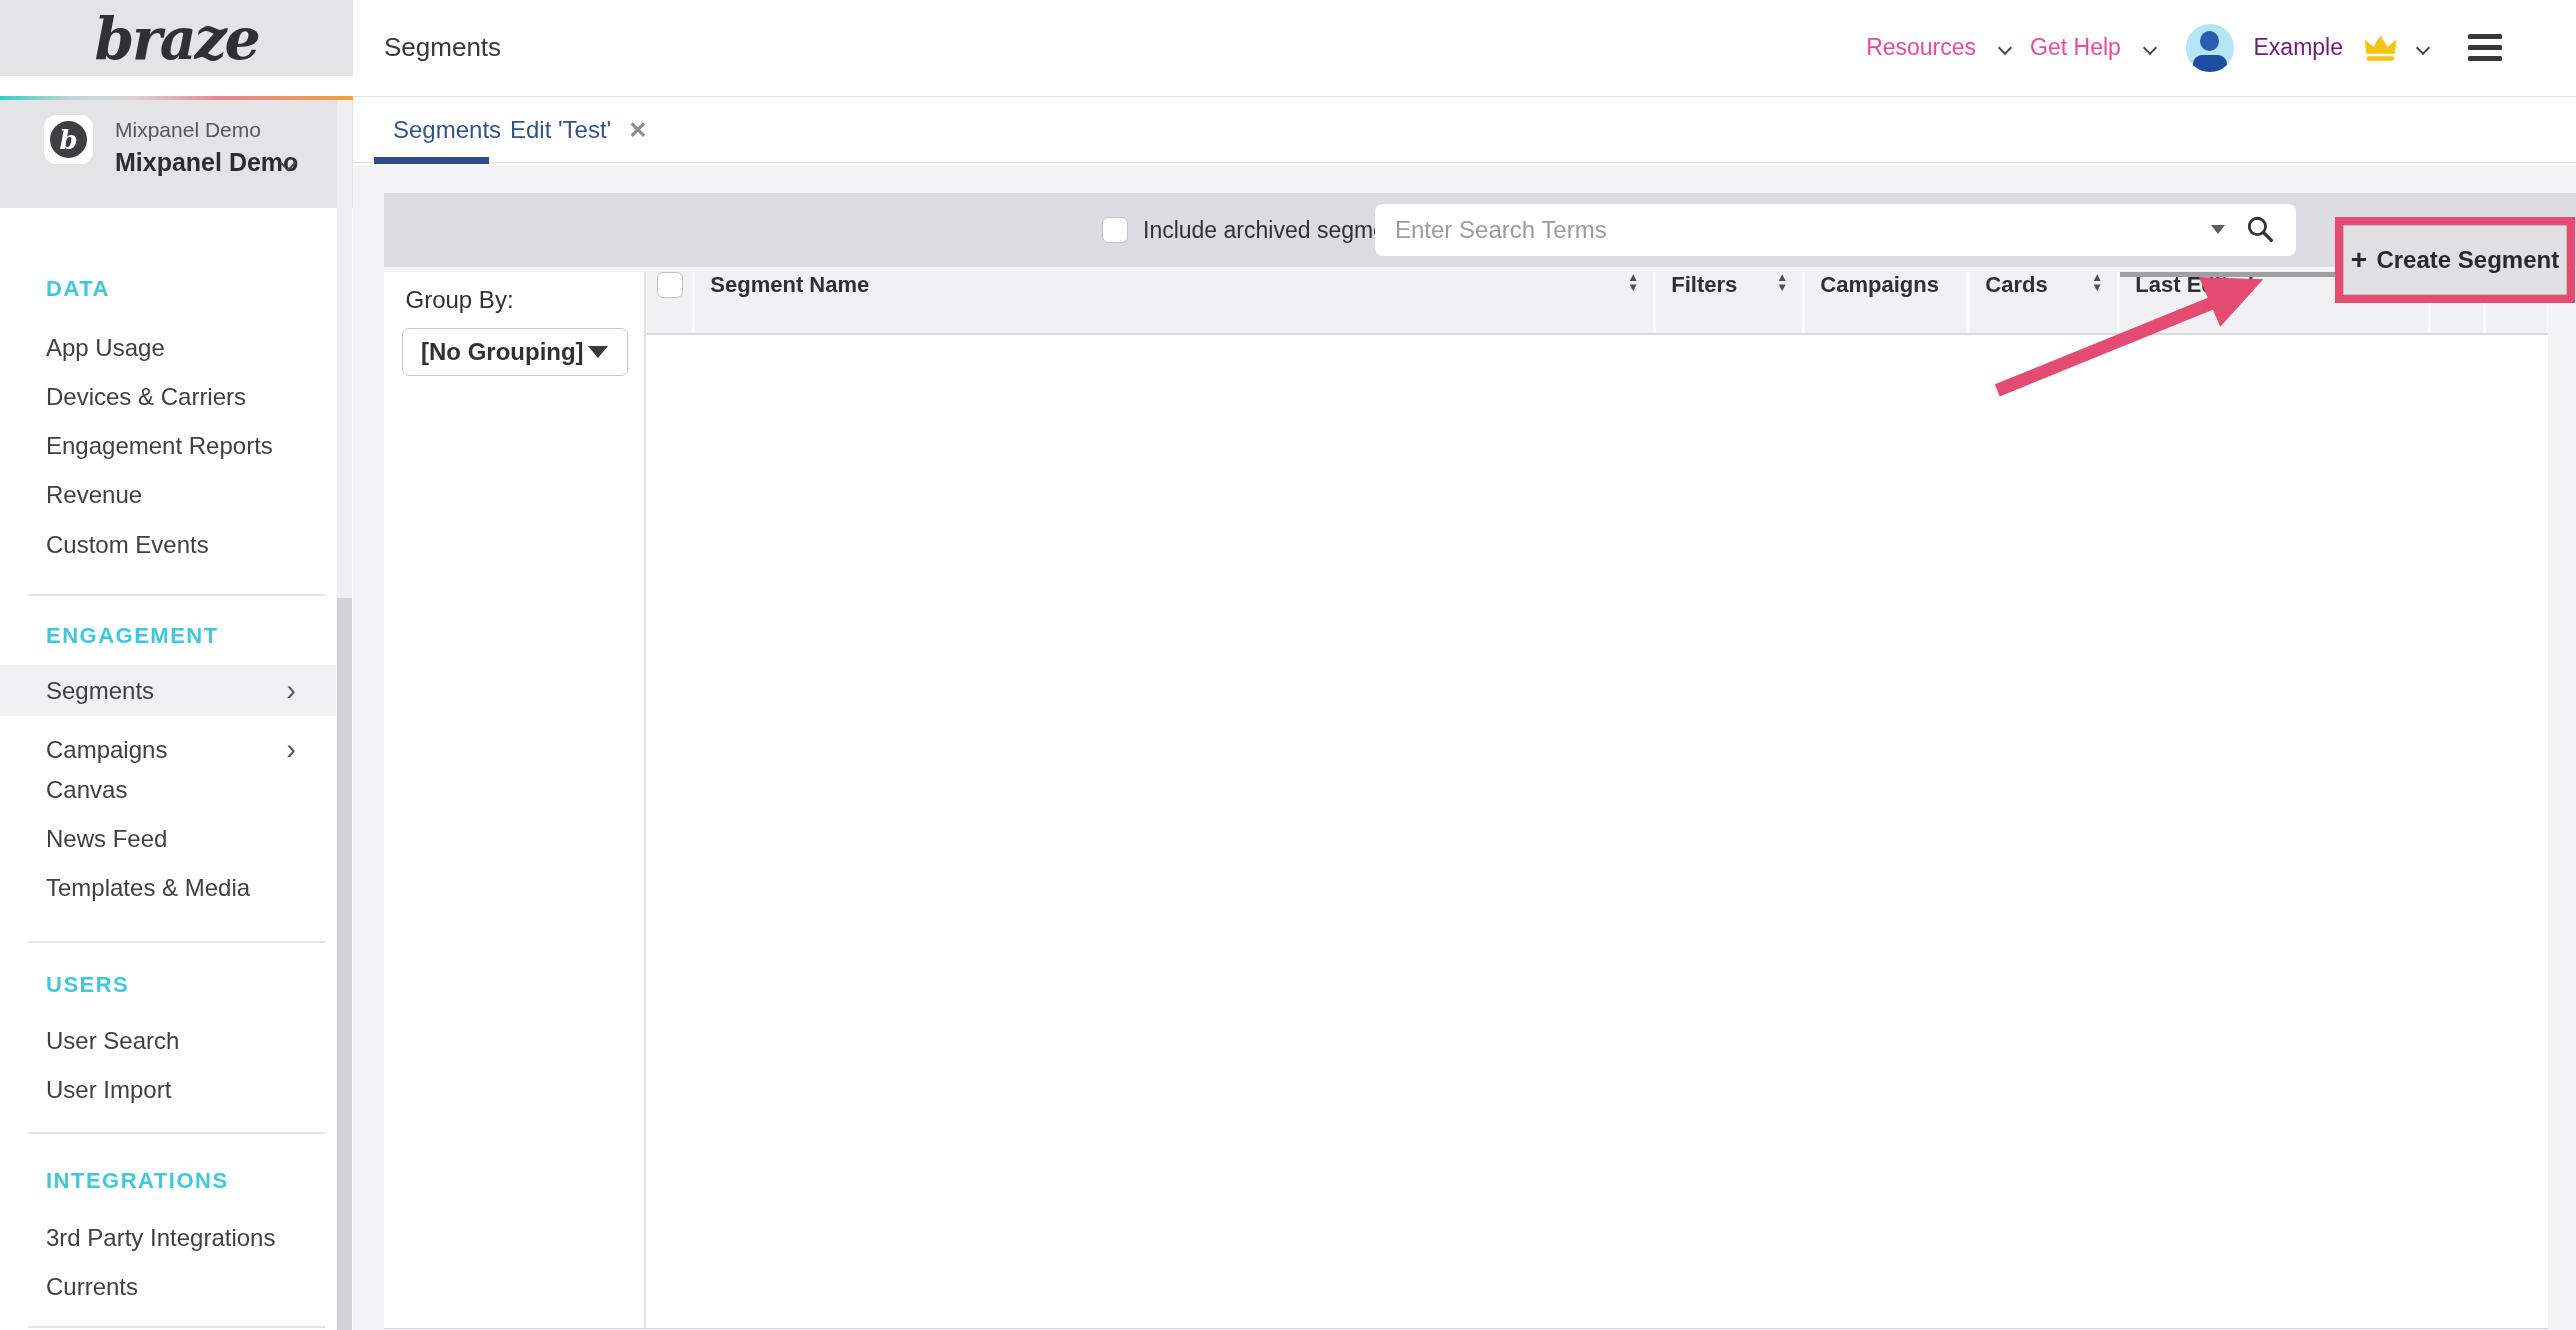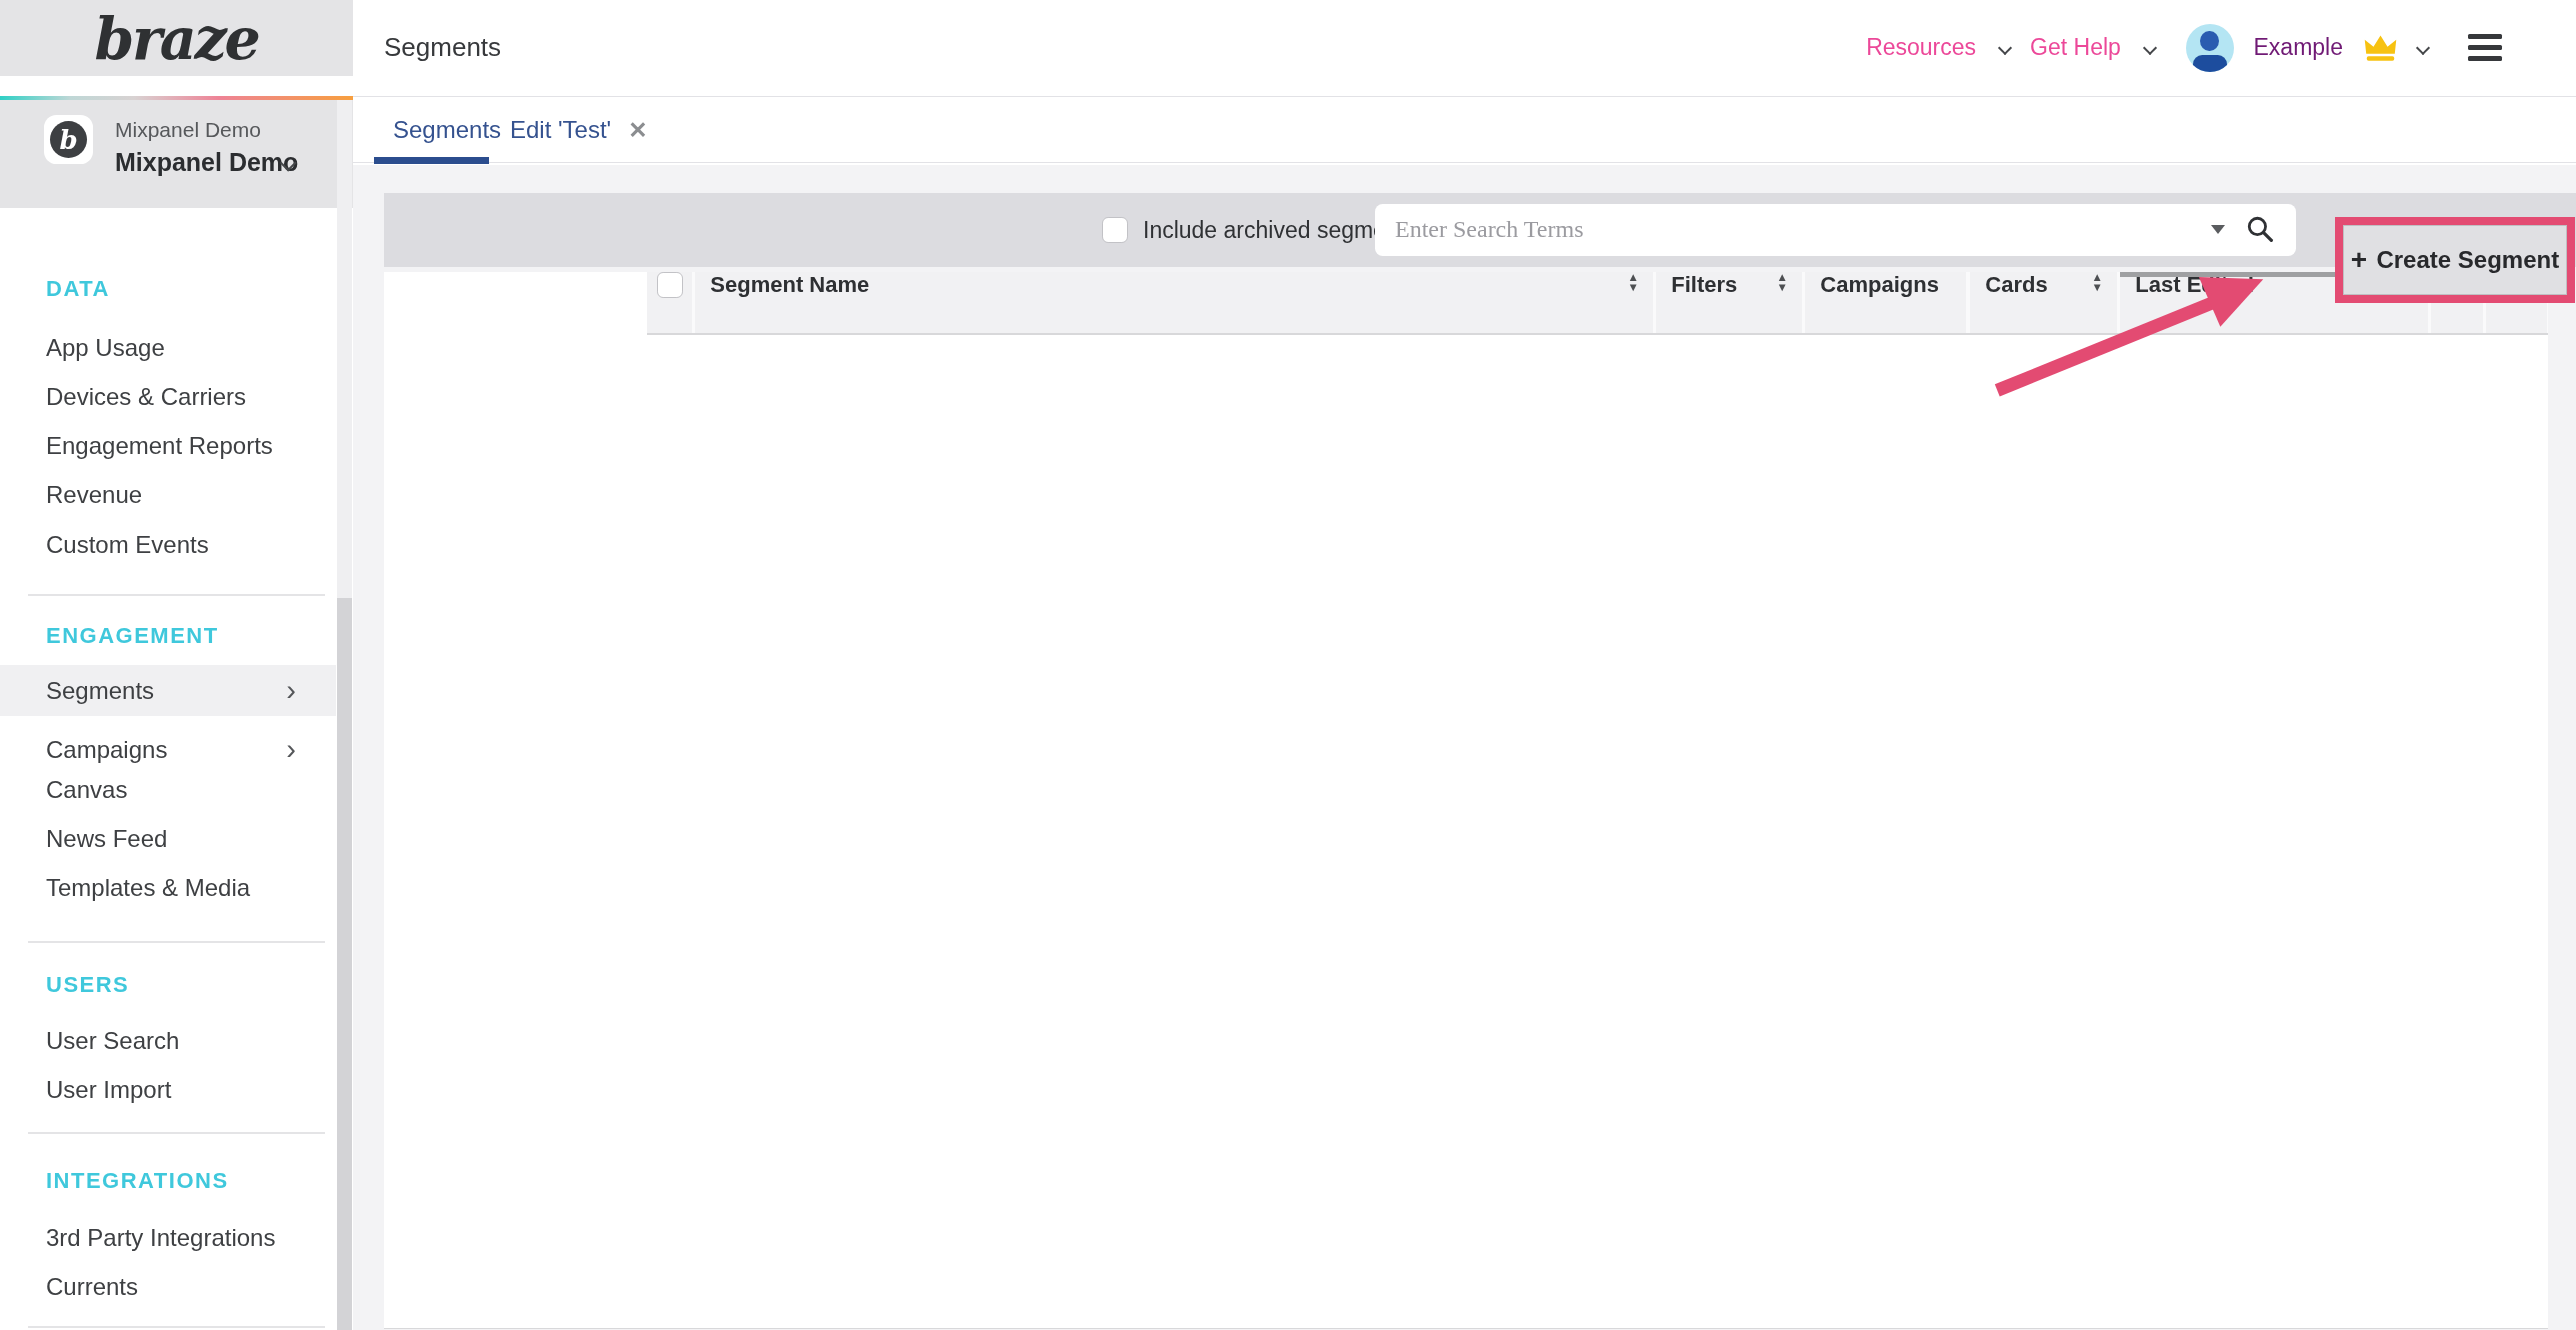--- a/index.html
+++ b/index.html
@@ -63,21 +63,21 @@
   
   .content { position:absolute; left:353px; top:165px; width:2223px; height:1166px; background:#f3f3f5; }
   .toolbar { position:absolute; left:31px; top:28px; right:0; height:74px; background:#dcdce0; }
   .checkbox { width:26px; height:26px; background:#ffffff; border:1.5px solid #c2c2c6; border-radius:6.1px; }
   .tb-check { position:absolute; left:718px; top:24px; }
   .tb-check-label { position:absolute; left:759px; top:0; height:74px; display:flex; align-items:center;
     font-size:23px; color:#2f3134; }
   .search-box { position:absolute; left:991px; top:10.7px; width:921px; height:52px; background:#ffffff;
     border-radius:7.7px; display:flex; align-items:center; padding:0 20px; gap:20px; }
   .search-input { flex:1; border:none; outline:none; background:transparent; font-size:24px;
-    color:#2f3134; font-family:Liberation Serif, serif; }
+    color:#2f3134; font-family:Liberation Sans, sans-serif; }
   .search-input::placeholder { color:#9b9ba0; }
   .search-caret { width:0; height:0; border-left:7.7px solid transparent; border-right:7.7px solid transparent;
     border-top:9.2px solid #5a5c5f; }
   .create-frame { position:absolute; left:1951px; top:24px; width:240px; height:86px;
     border:8.4px solid #e34b72; z-index:6; }
   .create-btn { position:absolute; left:0; top:0; right:0; bottom:0; background:#e0e0e3;
     border:0.8px solid #bfbfc2; display:flex; align-items:center; justify-content:center; gap:9.2px;
     font-size:24px; font-weight:700; color:#28292c; cursor:pointer; }
   .plus-glyph { font-size:28px; font-weight:700; }
   
@@ -215,20 +215,27 @@
       </div>
       <div class="create-frame">
         <div class="create-btn">
           <span class="plus-glyph">+</span>
           <span>Create Segment</span>
         </div>
       </div>
     </div>
 
     <div class="content-body">
+      <div class="group-panel">
+        <div class="group-label">Group By:</div>
+        <div class="group-select">
+          <span class="val">[No Grouping]</span>
+          <span class="sel-caret"></span>
+        </div>
+      </div>
 
       <div class="thead">
         <div class="th" style="left:0; width:45px; justify-content:center;">
           <div class="checkbox"></div>
         </div>
         <div class="th" style="left:48px; width:958px;">
           <span class="lbl">Segment Name</span>
           <span class="sort-stack">
             <span>▲</span>
               <span>▼</span>

